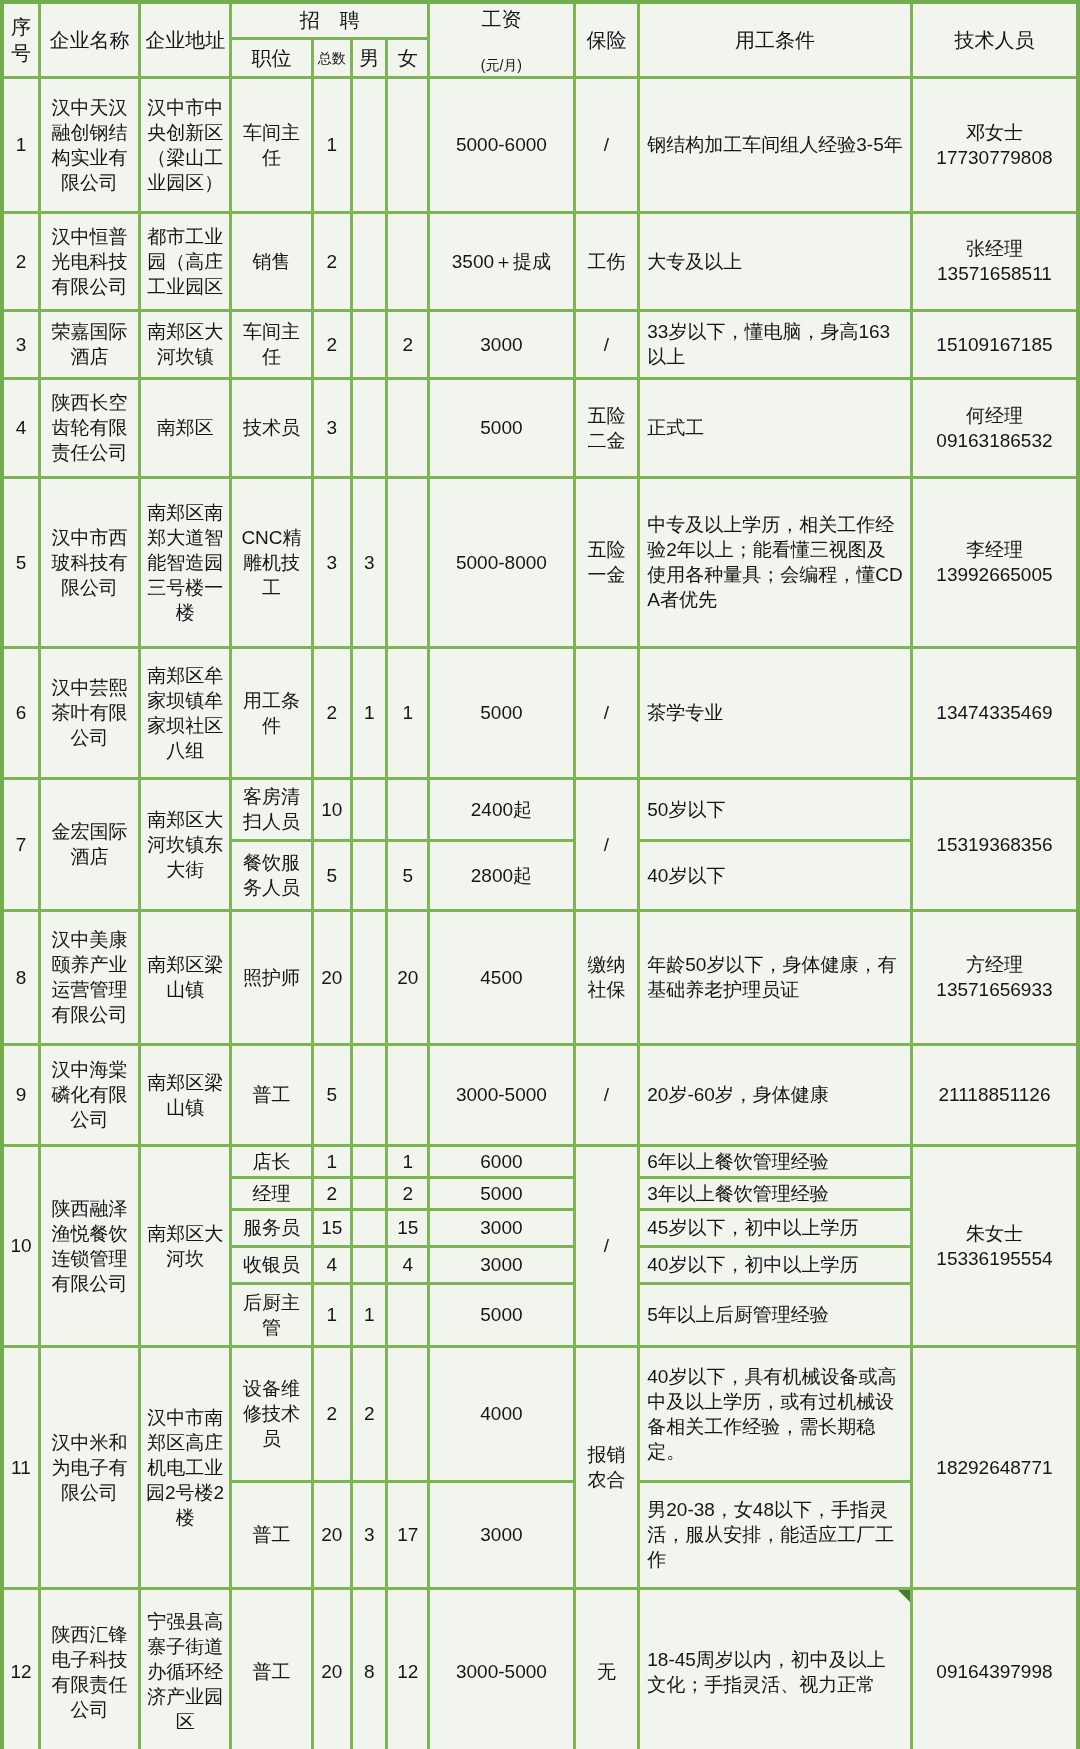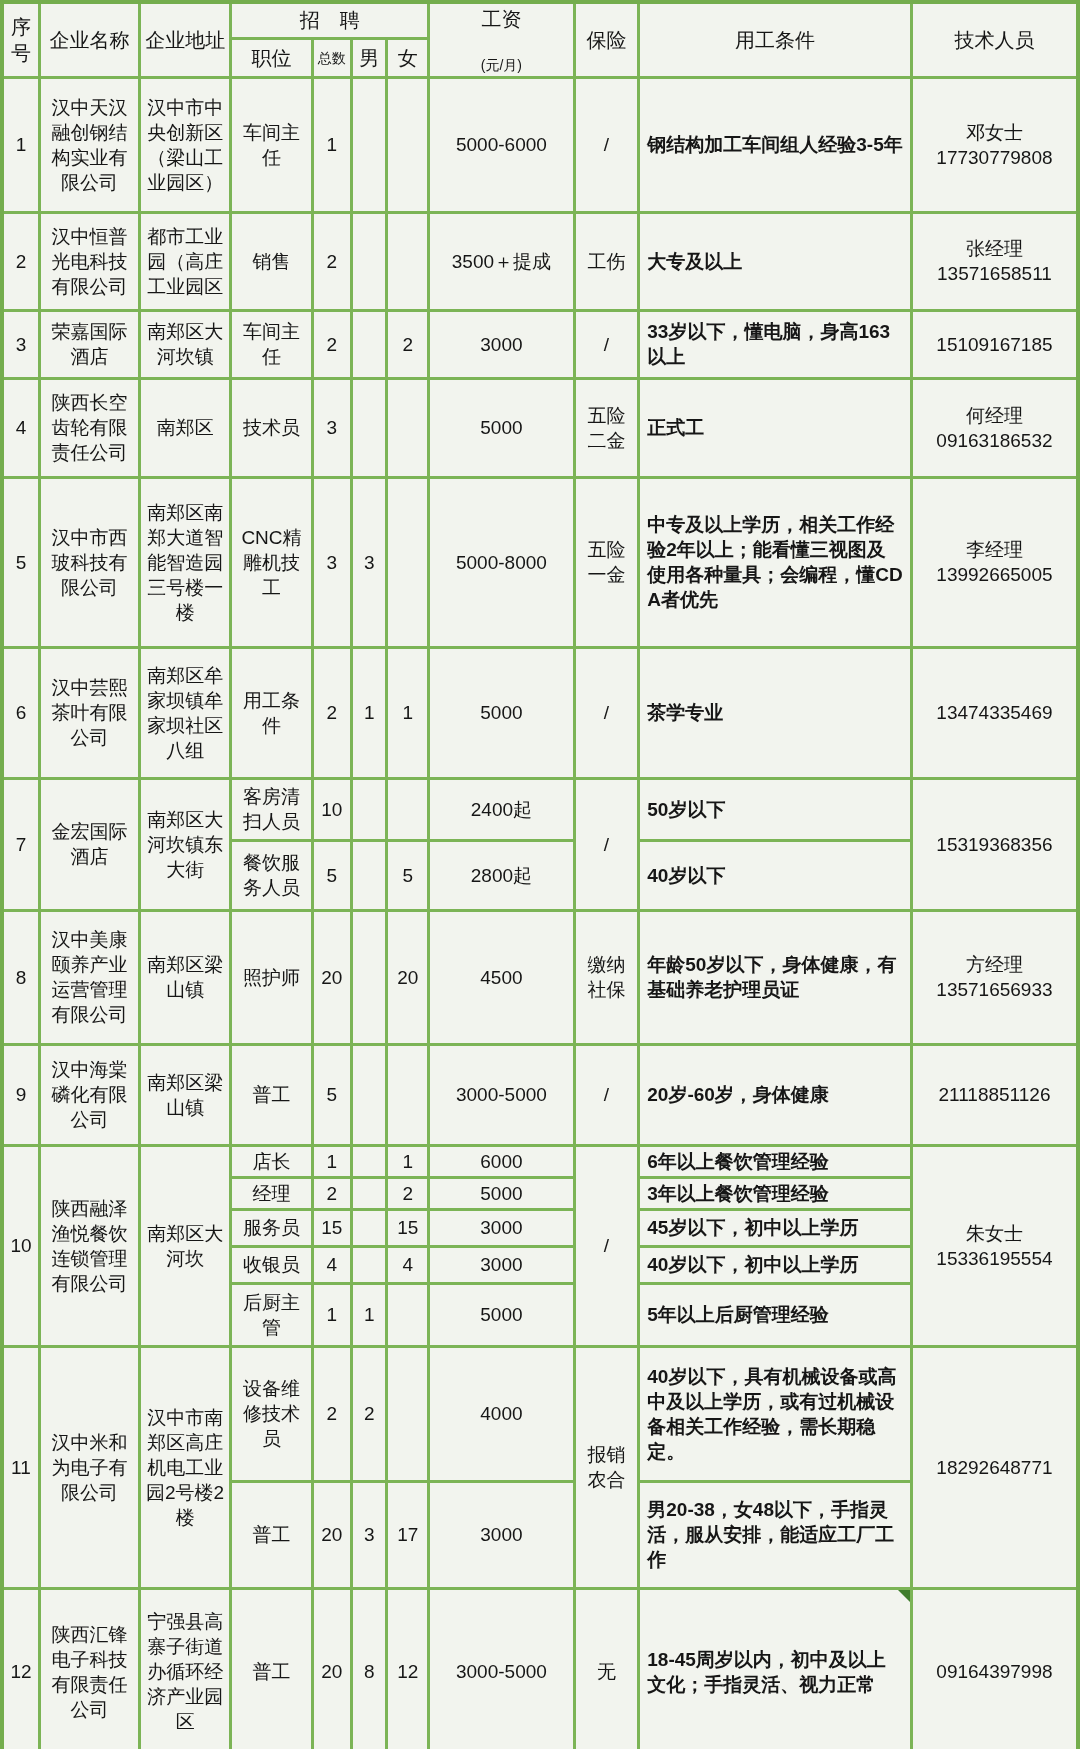--- a/index.html
+++ b/index.html
@@ -19,21 +19,21 @@
     vertical-align:middle;
     font-size:19px;
     font-weight:normal;
     line-height:1.32;
     word-break:break-all;
     overflow:hidden;
   }
   th { font-size:20px; font-weight:normal; }
   th.small { font-size:14px;text-align:center; }
   .pre { white-space:pre-line; }
-  td.cond { text-align:left; padding:2px 7px;font-weight:bold; }
+  td.cond { text-align:left; padding:2px 7px; }
   .salary-unit { display:block; font-size:14px; line-height:1.1;margin-top:26px; }
   td.note { position:relative; }
   td.note .marker {
     position:absolute; top:0; right:0; width:0; height:0;
     border-left:12px solid transparent;
     border-top:12px solid #3f7d2c;
   }
 </style>
 </head>
 <body>

